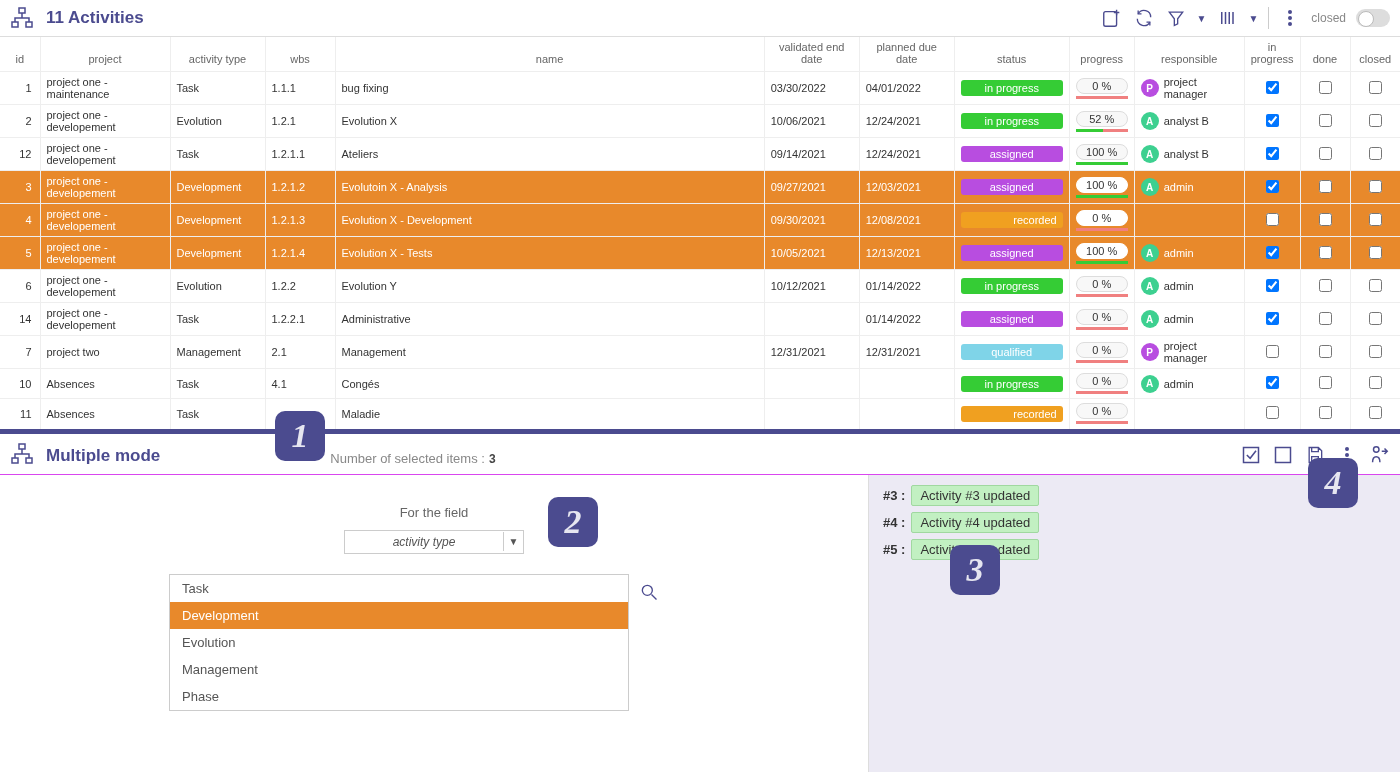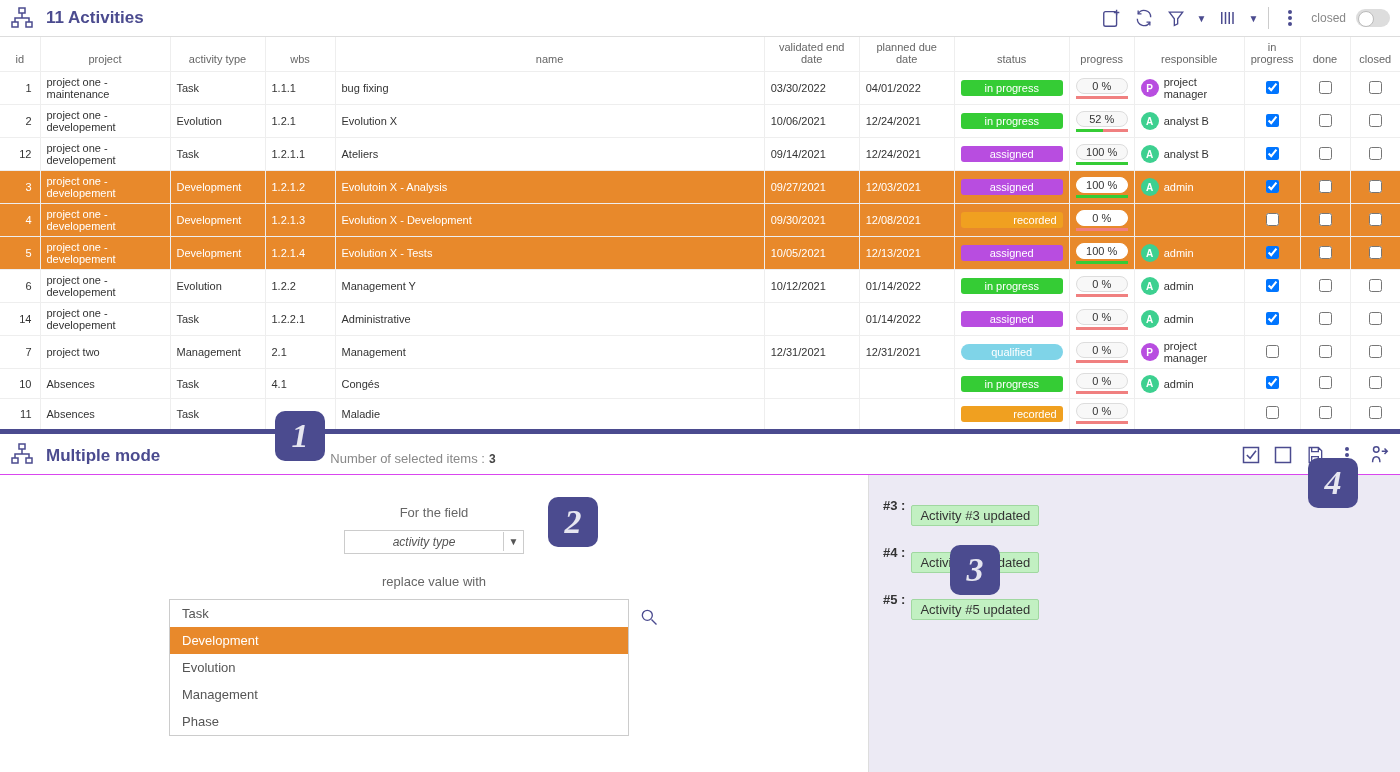--- a/index.html
+++ b/index.html
@@ -35,21 +35,21 @@
   .col-date { width: 95px; }
   .col-status { width: 115px; }
   .col-progress { width: 65px; }
   .col-resp { width: 110px; }
   .col-chk { width: 50px; text-align: center; }
   
   .status-badge { display: block; text-align: center; padding: 2px 6px; border-radius: 3px; color: #fff; font-size: 11px; }
   .st-inprogress { background: #35cc35; }
   .st-assigned { background: #b84de0; }
   .st-recorded { background: #f0a020; text-align: right; }
-  .st-qualified { background: #7fd4e8; border-radius: 8px; }
+  .st-qualified { background: #7fd4e8; }
   
   .progress-pill { display: block; text-align: center; background: #f8f8f8; border: 1px solid #ddd; border-radius: 10px; padding: 1px 6px; font-size: 11px; position: relative; }
   .progress-under { height: 3px; background: #f08080; margin-top: 2px; position: relative; }
   .progress-under .fill { height: 100%; background: #35cc35; display: block; }
   
   tr.selected .progress-pill { background: #fff; border-color: #fff; color: #333; }
   tr.selected .progress-under { background: #f08080; }
   
   .resp { display: flex; align-items: center; gap: 5px; }
   .avatar { width: 18px; height: 18px; border-radius: 50%; display: flex; align-items: center; justify-content: center; font-size: 10px; font-weight: bold; color: #fff; flex-shrink: 0; }
@@ -80,21 +80,21 @@
   .select-box .sel-btn { width: 20px; border-left: 1px solid #ccc; text-align: center; cursor: pointer; font-size: 10px; color: #555; padding: 4px 0; }
   
   .replace-row { display: flex; align-items: flex-start; gap: 10px; justify-content: flex-start; }
   .listbox { width: 460px; border: 1px solid #ccc; text-align: left; background: #fff; }
   .listbox .opt { padding: 6px 12px; color: #555; cursor: pointer; font-size: 13px; }
   .listbox .opt.selected { background: #e8892b; color: #fff; }
   .search-icon-small { color: #4b4b8f; margin-top: 8px; cursor: pointer; }
   
   .result-line { display: flex; align-items: center; gap: 6px; margin-bottom: 6px; }
   .result-id { color: #333; font-weight: bold; font-size: 13px; }
-  .result-msg { background: #c2f0c2; padding: 2px 8px; border: 1px solid #a0d8a0; border-radius: 2px; color: #333; font-size: 13px; margin-top: 20px; }
+  .result-msg { background: #c2f0c2; padding: 2px 8px; border: 1px solid #a0d8a0; border-radius: 2px; color: #333; font-size: 13px; }
   
   .num-badge { position: absolute; width: 50px; height: 50px; background: #4b4b8f; color: #e6e6f0; font-size: 34px; font-weight: bold; font-style: italic; display: flex; align-items: center; justify-content: center; border-radius: 10px; font-family: Georgia, serif; }
   .nb1 { top: 411px; left: 275px; }
   .nb2 { top: 497px; left: 548px; }
   .nb3 { top: 545px; left: 950px; }
   .nb4 { top: 458px; left: 1308px; }
   .badge-layer { position: absolute; top: 0; left: 0; width: 100%; height: 100%; pointer-events: none; }
 
   svg { display: block; }
 </style>
@@ -327,21 +327,21 @@
         </td>
         <td class="chk"><input type="checkbox" checked="" style=""></td>
         <td class="chk"><input type="checkbox" style=""></td>
         <td class="chk"><input type="checkbox" style=""></td>
       </tr>
       <tr>
         <td>6</td>
         <td>project one - developement</td>
         <td>Evolution</td>
         <td>1.2.2</td>
-        <td>Management Y</td>
+        <td>Evolution Y</td>
         <td>10/12/2021</td>
         <td>01/14/2022</td>
         <td>
           <span class="status-badge st-inprogress">in progress</span>
         </td>
         <td>
           <span class="progress-pill">0 %</span>
           <div class="progress-under">
             <span class="fill" style="width:0%"></span>
           </div>
@@ -514,21 +514,20 @@
 </div>
 
 <div class="multi-body">
   <div class="multi-left">
     <div class="form-section">
       <div class="form-label">For the field</div>
       <div class="select-box">
         <span class="sel-val">activity type</span>
         <span class="sel-btn">▼</span>
       </div>
-      <div class="form-label">replace value with</div>
       <div class="replace-row">
         <div class="listbox" id="options-list">
             <div class="opt">Task</div>
             <div class="opt selected">Development</div>
             <div class="opt">Evolution</div>
             <div class="opt">Management</div>
             <div class="opt">Phase</div>
           </div>
         <span class="search-icon-small">
           <svg width="20" height="20" viewBox="0 0 24 24" fill="none" stroke="#4b4b8f" stroke-width="1.6">

